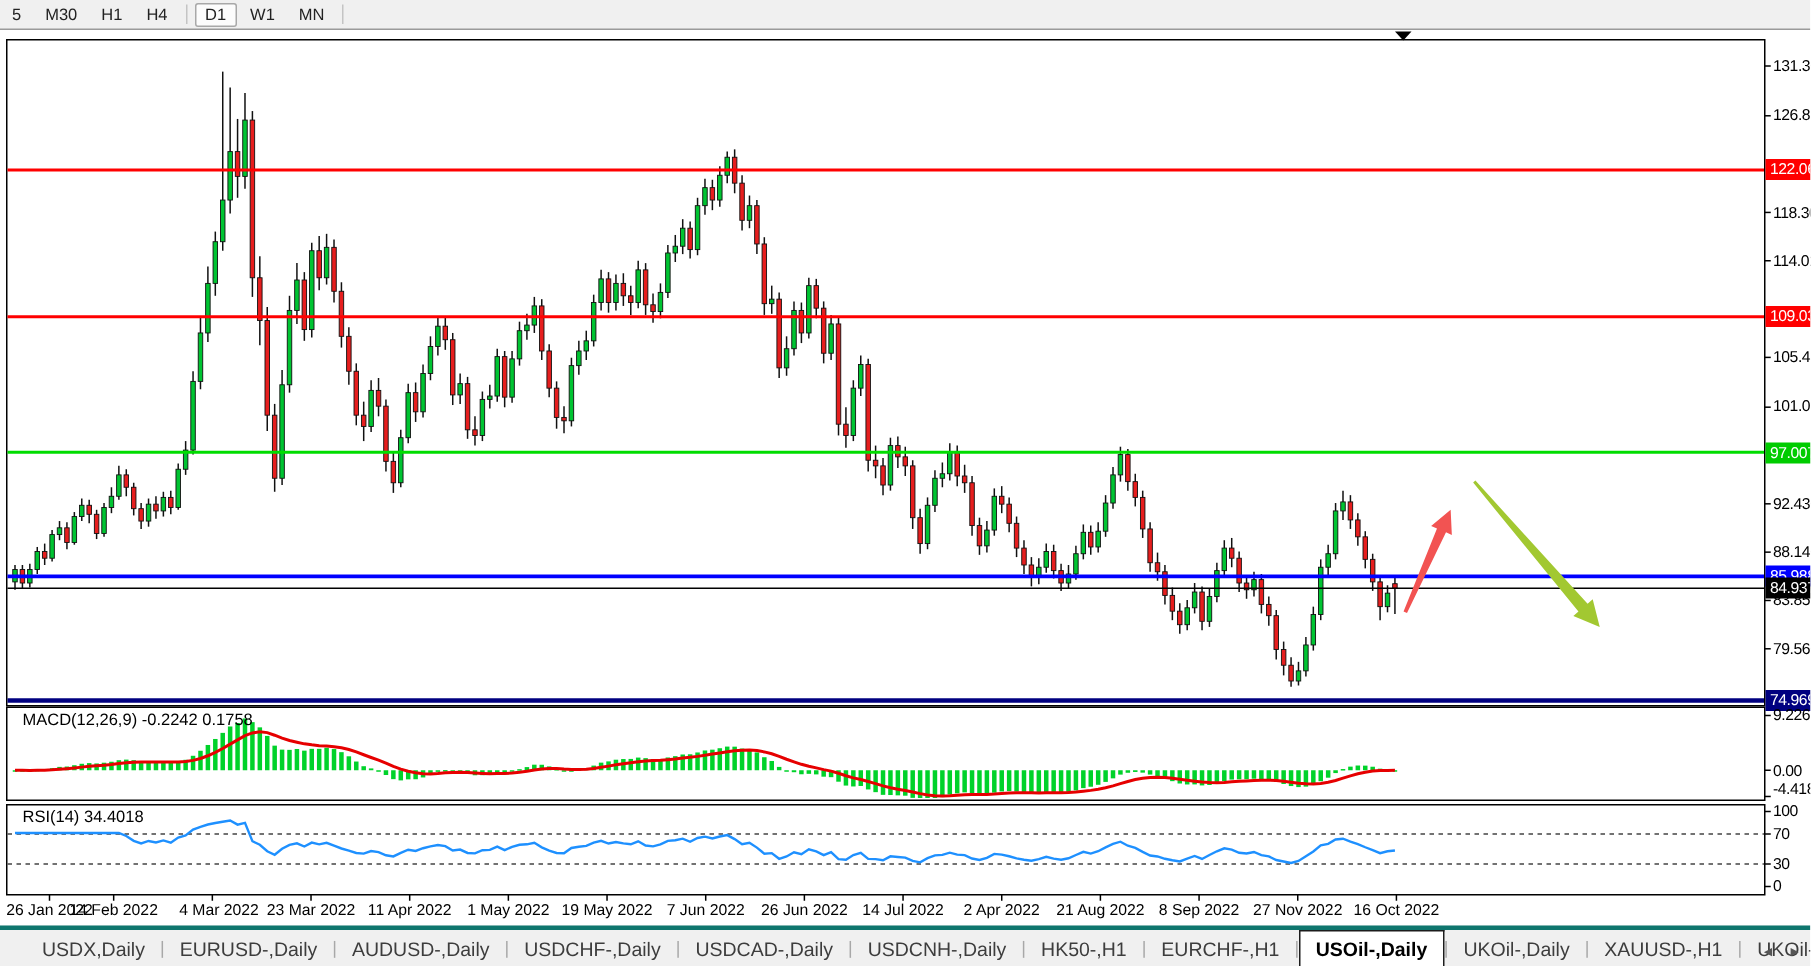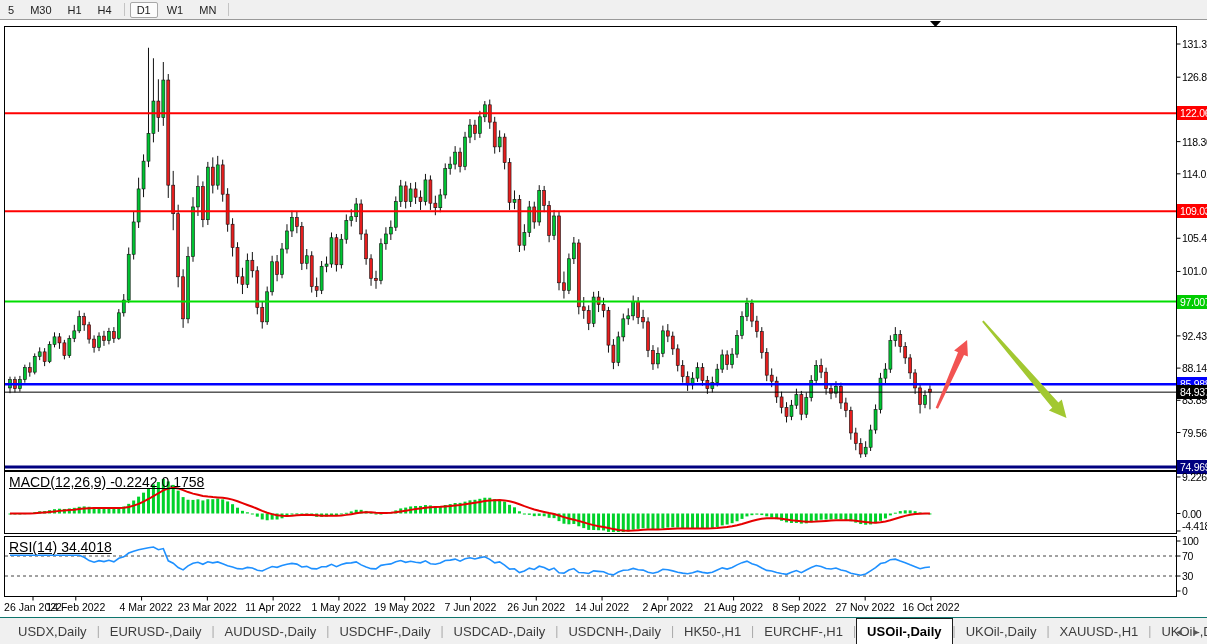--- a/index.html
+++ b/index.html
@@ -8,33 +8,33 @@
   
   .toolbar{position:absolute;top:0;left:0;width:1207px;height:19px;background:#f0f0f0;
            border-bottom:1px solid #9a9a9a;display:flex;align-items:center;z-index:5;}
   .tf-btn{font-size:11px;color:#222;padding:1px 6px;margin:0 1px;border:1px solid transparent;
           border-radius:2px;white-space:nowrap;}
   .tf-btn.active{background:#fcfcfc;border-color:#a8a8a8;}
   .tf-sep{width:1px;height:13px;background:#c4c4c4;margin:0 4px;}
   
   .chart-title{position:absolute;left:12px;top:31px;font-size:12px;color:#000;z-index:4;}
   .chart-title .dd{font-size:8px;margin-right:5px;position:relative;top:-1px;}
-  .ind-label{position:absolute;left:9px;font-size:14px;color:#000;z-index:4;text-decoration:underline;}
+  .ind-label{position:absolute;left:15px;font-size:11px;color:#000;z-index:4;}
   
   .price-axis{position:absolute;left:1177px;top:0;width:30px;height:617px;z-index:4;}
   .ptick{position:absolute;left:5px;width:40px;font-size:10.5px;color:#000;letter-spacing:-0.3px;
          white-space:nowrap;overflow:hidden;}
   .pbadge{position:absolute;left:0;width:30px;font-size:10.5px;color:#fff;letter-spacing:-0.3px;
           padding:1px 0 1px 3px;white-space:nowrap;overflow:hidden;}
   
   .date-axis{position:absolute;left:0;top:598px;width:1176px;height:18px;z-index:4;}
   .dlabel{position:absolute;top:3px;transform:translateX(-50%);font-size:10.5px;color:#000;white-space:nowrap;}
   
   .tabbar{position:absolute;left:0;top:617px;width:1207px;height:27px;background:#f0f0f0;
-          border-top:1px solid #0f766e;display:flex;align-items:stretch;padding-left:8px;
+          border-top:3px solid #0f766e;display:flex;align-items:stretch;padding-left:18px;
           box-sizing:border-box;z-index:5;}
   .tab{font-size:13px;color:#3d3d3d;padding:0 10px;display:flex;align-items:center;white-space:nowrap;}
   .tab.active{background:#fff;border:1px solid #1c1c1c;border-bottom:none;font-weight:bold;color:#000;}
   .tab-sep{color:#a8a8a8;display:flex;align-items:center;font-size:12px;}
   .tab-nav{position:absolute;right:6px;top:0;height:27px;display:flex;align-items:center;gap:9px;
            color:#555;font-size:9px;z-index:6;}
   svg{position:absolute;left:0;top:0;z-index:1;pointer-events:none;}
 </style>
 </head>
 <body>

